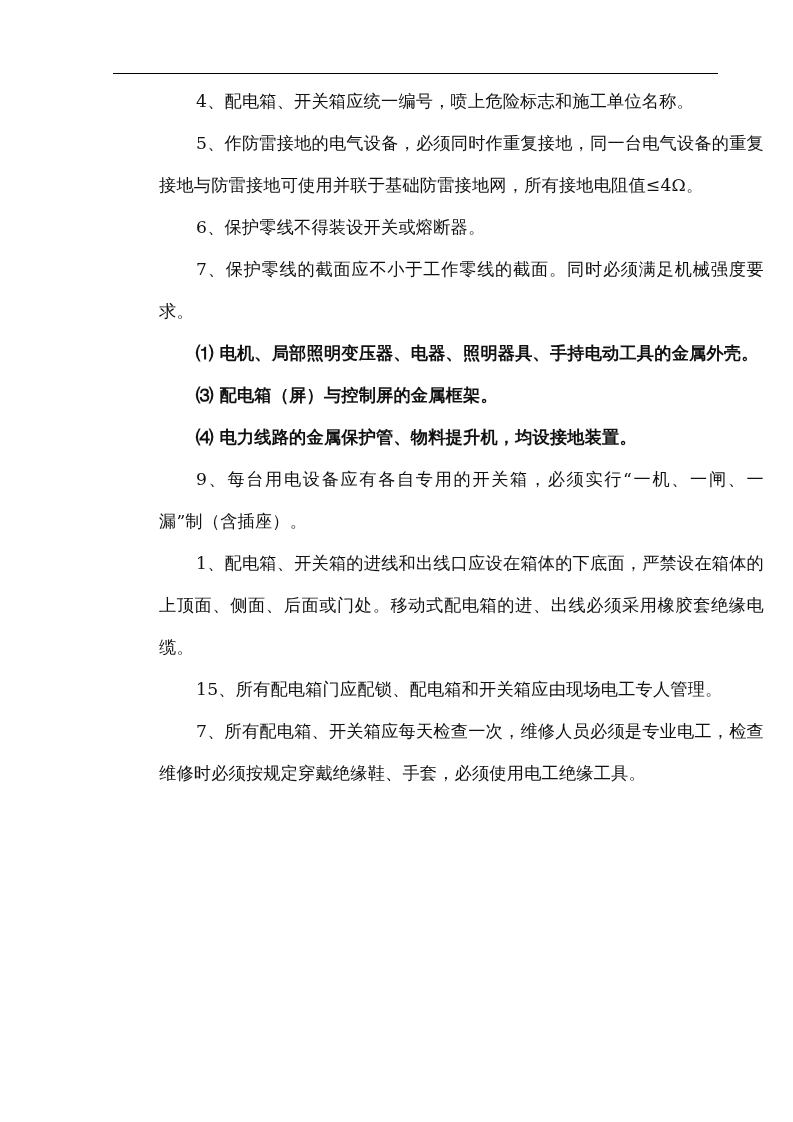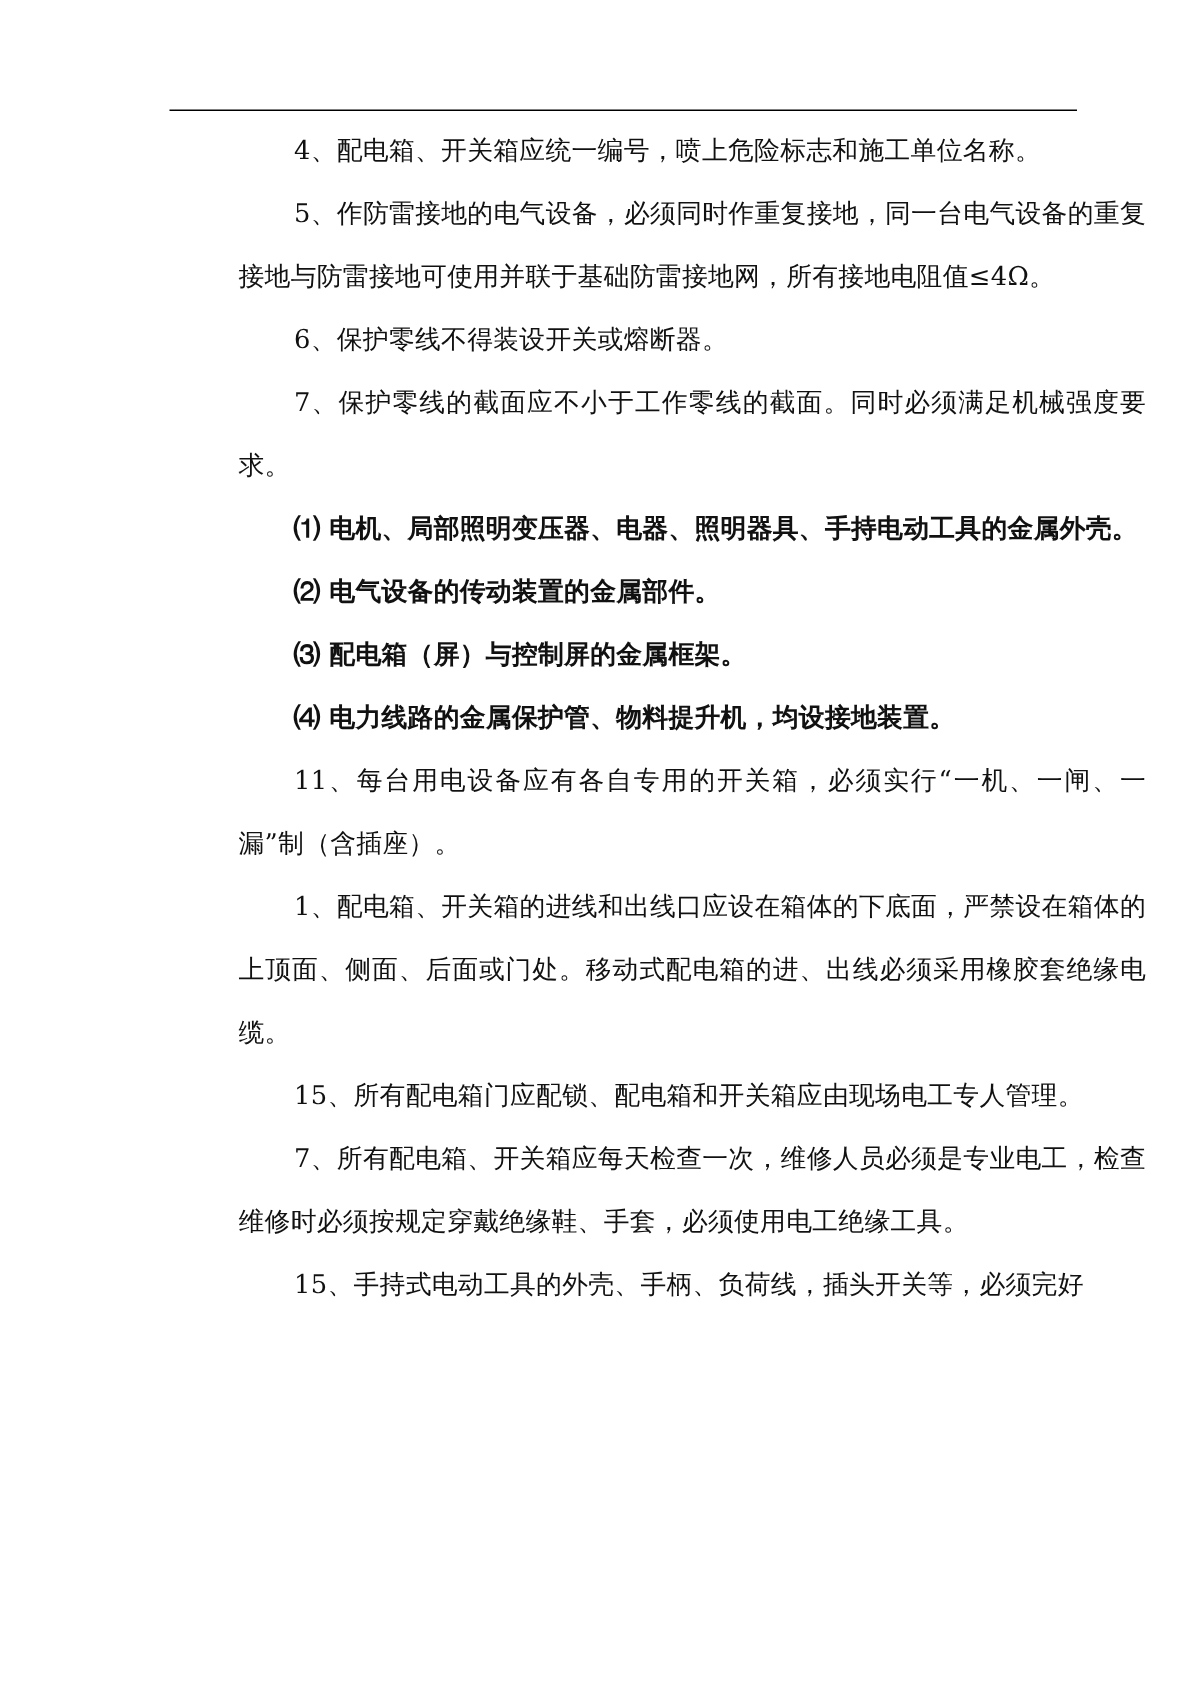--- a/index.html
+++ b/index.html
@@ -48,21 +48,19 @@
 <body>
 
 <div class="header-rule"></div>
 
 <div class="content">
   <p class="para">4、配电箱、开关箱应统一编号，喷上危险标志和施工单位名称。</p>
   <p class="para">5、作防雷接地的电气设备，必须同时作重复接地，同一台电气设备的重复接地与防雷接地可使用并联于基础防雷接地网，所有接地电阻值≤4Ω。</p>
   <p class="para">6、保护零线不得装设开关或熔断器。</p>
   <p class="para">7、保护零线的截面应不小于工作零线的截面。同时必须满足机械强度要求。</p>
   <p class="para sub">⑴ 电机、局部照明变压器、电器、照明器具、手持电动工具的金属外壳。</p>
-  <p class="para sub">⑵ 电气设备的传动装置的金属部件。</p>
   <p class="para sub">⑶ 配电箱（屏）与控制屏的金属框架。</p>
   <p class="para sub">⑷ 电力线路的金属保护管、物料提升机，均设接地装置。</p>
-  <p class="para">11、每台用电设备应有各自专用的开关箱，必须实行“一机、一闸、一漏”制（含插座）。</p>
+  <p class="para">9、每台用电设备应有各自专用的开关箱，必须实行“一机、一闸、一漏”制（含插座）。</p>
   <p class="para">1、配电箱、开关箱的进线和出线口应设在箱体的下底面，严禁设在箱体的上顶面、侧面、后面或门处。移动式配电箱的进、出线必须采用橡胶套绝缘电缆。</p>
   <p class="para">15、所有配电箱门应配锁、配电箱和开关箱应由现场电工专人管理。</p>
   <p class="para">7、所有配电箱、开关箱应每天检查一次，维修人员必须是专业电工，检查维修时必须按规定穿戴绝缘鞋、手套，必须使用电工绝缘工具。</p>
-  <p class="para">15、手持式电动工具的外壳、手柄、负荷线，插头开关等，必须完好</p>
 </div>
 
 </body></html>

